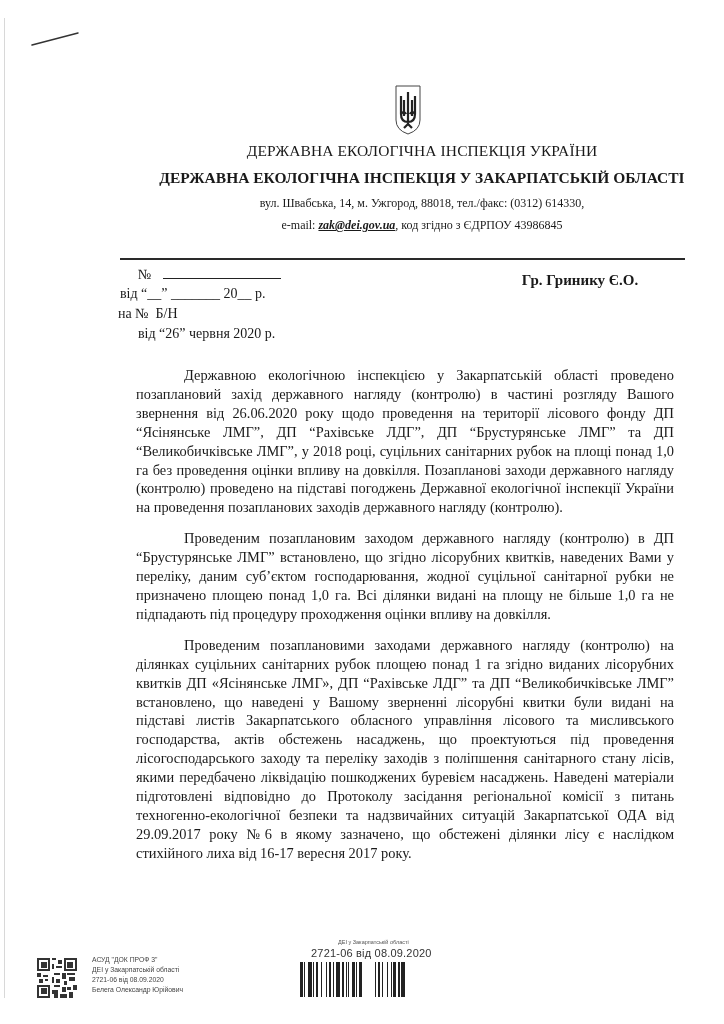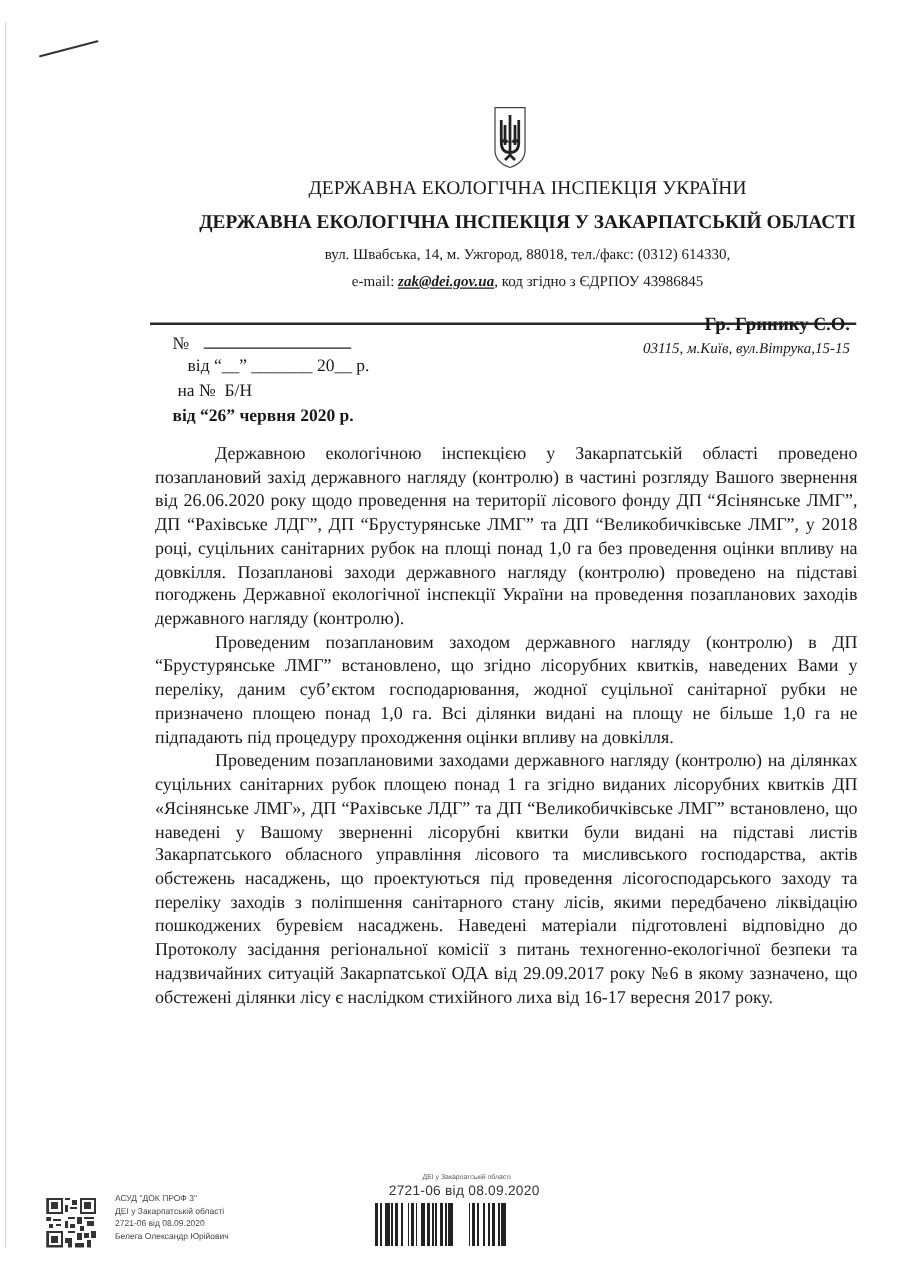--- a/index.html
+++ b/index.html
@@ -12,32 +12,32 @@
   .emblem { position: absolute; left: 394px; top: 84px; width: 28px; height: 52px; }
   .hdr { position: absolute; left: 0; width: 724px; text-align: center; }
   .hdr1 { top: 142px; left: 60px; font-size: 15.5px; letter-spacing: 0.1px; }
   .hdr2 { top: 169px; left: 60px; font-size: 15.5px; font-weight: bold; }
   .hdr3 { top: 196px; left: 60px; font-size: 12px; }
   .hdr4 { top: 218px; left: 60px; font-size: 12px; }
   .hdr4 .email { font-weight: bold; text-decoration: underline; font-style: italic; }
   .rule { position: absolute; left: 120px; top: 258px; width: 565px; height: 2px; background: #2a2a2a; }
   .reg { position: absolute; font-size: 14px; }
   .reg1 { left: 138px; top: 266px; }
-  .reg2 { left: 150px; top: 286px; }
-  .reg3 { left: 118px; top: 306px; margin-left: 24px; }
-  .reg4 { left: 138px; top: 326px; font-weight: bold; }
+  .reg2 { left: 120px; top: 286px; }
+  .reg3 { left: 118px; top: 306px; }
+  .reg4 { left: 138px; top: 326px; }
   .uline { display: inline-block; border-bottom: 1px solid #222; height: 12px; vertical-align: baseline; }
-  .addressee { position: absolute; left: 480px; top: 252px; width: 200px; text-align: right; }
+  .addressee { position: absolute; left: 480px; top: 272px; width: 200px; text-align: center; }
   .addressee .name { font-size: 15px; font-weight: bold; }
   .addressee .addr { font-size: 12px; font-style: italic; margin-top: 2px; }
   .body-text {
     position: absolute; left: 124px; top: 354px; width: 562px;
     font-size: 14.4px; line-height: 18.9px; text-align: justify;
   }
-  .body-text p { margin: 0; text-indent: 48px; }
+  .body-text p { margin: 12px; text-indent: 48px; }
   .footer-qr { position: absolute; left: 37px; top: 958px; width: 40px; height: 40px; }
   .footer-meta { position: absolute; left: 92px; top: 955px; font-family: "Liberation Sans", sans-serif; font-size: 6.8px; line-height: 10px; color: #444; }
   .stamp-org { position: absolute; left: 338px; top: 939px; font-family: "Liberation Sans", sans-serif; font-size: 5.5px; color: #555; }
   .stamp-num { position: absolute; left: 311px; top: 947px; font-family: "Liberation Sans", sans-serif; font-size: 11px; color: #333; letter-spacing: 0.2px; }
   .barcode { position: absolute; left: 296px; top: 962px; width: 170px; height: 35px; }
 </style>
 </head>
 <body>
 
 <div class="scan-edge"></div>
@@ -65,21 +65,20 @@
   <span class="uline" style="width:118px;margin-left:8px;"></span>
 </div>
 <div class="reg reg2">від “__” _______ 20__ р.</div>
 <div class="reg reg3">
   <span>на №</span>&nbsp;&nbsp;<span>Б/Н</span>
 </div>
 <div class="reg reg4">від “26” червня 2020 р.</div>
 
 <div class="addressee">
   <div class="name">Гр. Гринику Є.О.</div>
-  <div class="addr">03115, м.Київ, вул.Вітрука,15-15</div>
 </div>
 
 <div class="body-text">
   <p>Державною екологічною  інспекцією у Закарпатській області проведено позаплановий захід державного нагляду (контролю) в частині розгляду Вашого звернення від 26.06.2020 року щодо проведення на території лісового фонду ДП “Ясінянське ЛМГ”, ДП “Рахівське ЛДГ”, ДП “Брустурянське ЛМГ” та ДП “Великобичківське ЛМГ”, у 2018 році, суцільних санітарних рубок на площі понад 1,0 га без проведення оцінки впливу на довкілля. Позапланові заходи державного нагляду (контролю) проведено на підставі погоджень Державної екологічної інспекції України  на проведення позапланових заходів державного нагляду (контролю).</p>
   <p>Проведеним позаплановим заходом державного нагляду (контролю) в ДП “Брустурянське ЛМГ” встановлено, що згідно лісорубних квитків, наведених Вами у переліку, даним суб’єктом господарювання, жодної суцільної санітарної рубки не призначено площею понад 1,0 га. Всі ділянки видані на площу не більше 1,0 га не підпадають під процедуру проходження оцінки впливу на довкілля.</p>
   <p>Проведеним позаплановими заходами державного нагляду (контролю) на ділянках суцільних санітарних рубок площею понад 1 га згідно виданих лісорубних квитків ДП «Ясінянське ЛМГ», ДП “Рахівське ЛДГ” та ДП “Великобичківське ЛМГ” встановлено, що наведені у Вашому зверненні лісорубні квитки були видані на підставі листів Закарпатського обласного управління лісового та мисливського господарства, актів обстежень насаджень, що проектуються під проведення лісогосподарського заходу та переліку заходів з поліпшення санітарного стану лісів, якими передбачено ліквідацію пошкоджених буревієм насаджень. Наведені матеріали підготовлені відповідно до Протоколу засідання регіональної комісії з питань техногенно-екологічної безпеки та надзвичайних ситуацій Закарпатської ОДА від 29.09.2017 року №6 в якому зазначено, що обстежені ділянки лісу є наслідком стихійного лиха від 16-17 вересня 2017 року.</p>
 </div>
 
 <svg class="footer-qr" viewBox="0 0 21 21" shape-rendering="crispEdges">
   <rect x="0" y="0" width="7" height="7" fill="#333"></rect>

